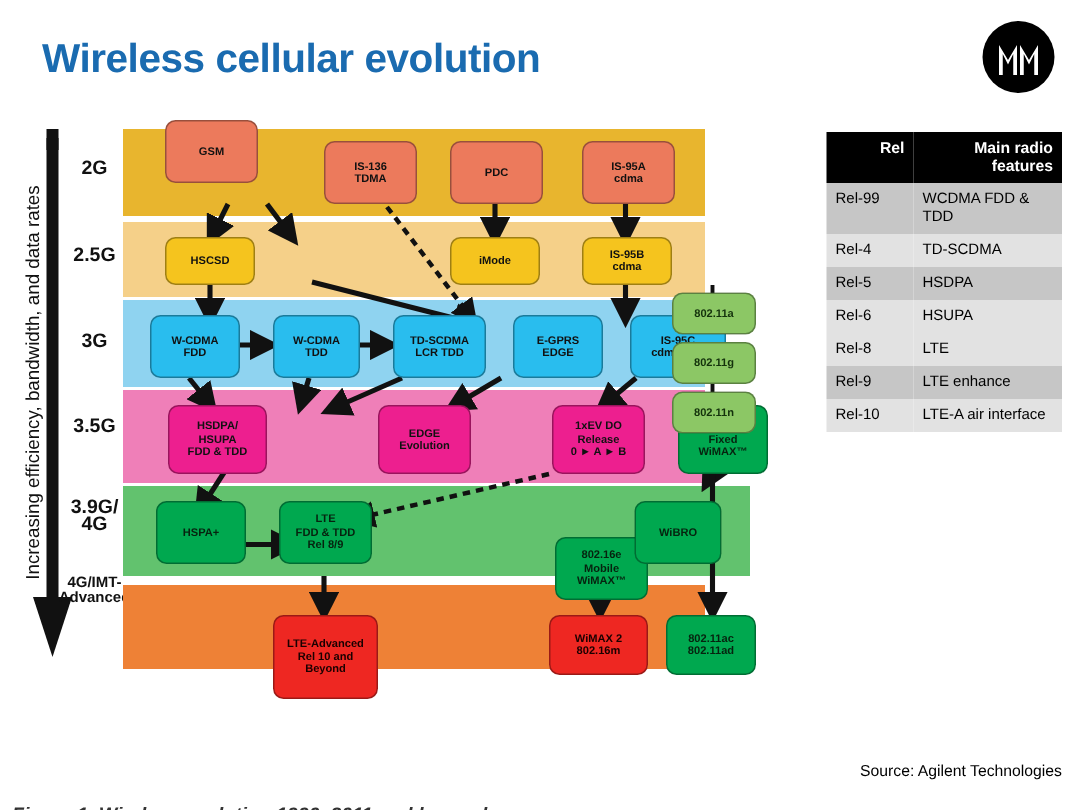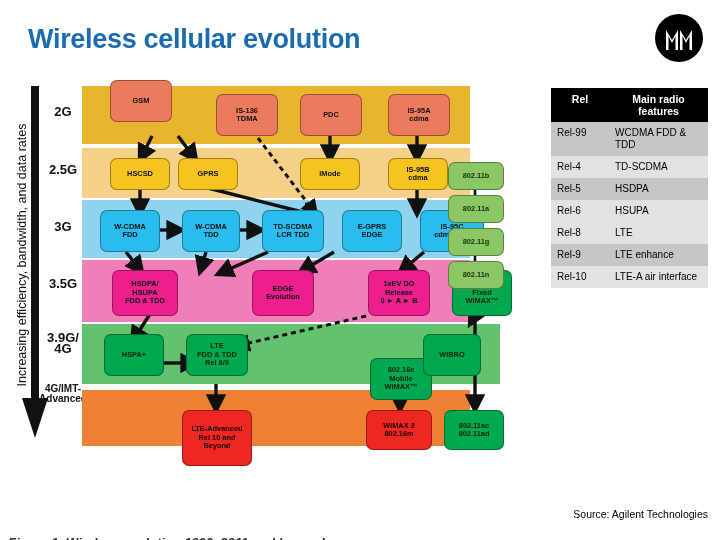--- a/index.html
+++ b/index.html
@@ -56,21 +56,21 @@
     position:absolute;left:8px;top:455px;
     font-size:13px;font-style:italic;font-weight:bold;color:#333;
   }
 
   
   #rel-table{
     position:absolute;left:551px;top:88px;width:157px;
     border-collapse:collapse;font-size:10px;color:#000;
   }
   #rel-table th{
-    background:#000;color:#fff;font-weight:bold;text-align:center;
+    background:#000;color:#fff;font-weight:bold;text-align:right;
     padding:5px 6px;vertical-align:top;font-size:10.5px;
   }
   #rel-table td{padding:5px 6px;vertical-align:top;line-height:12px;}
   #rel-table tr.odd td{background:#c6c6c6;}
   #rel-table tr.even td{background:#e2e2e2;}
   #rel-table col.c1{width:58px;}
   #rel-table col.c2{width:99px;}
 
   #source-note{
     position:absolute;right:12px;top:508px;font-size:10.5px;color:#000;
@@ -168,21 +168,20 @@
       <path d="M475,176 L475,184"></path>
     </g>
   </svg>
 
   <div class="nbox coral" style="left:110px;top:0;width:62px;height:42px;">GSM</div>
   <div class="nbox coral" style="left:216px;top:14px;width:62px;height:42px;">IS-136<br>TDMA</div>
   <div class="nbox coral" style="left:300px;top:14px;width:62px;height:42px;">PDC</div>
   <div class="nbox coral" style="left:388px;top:14px;width:62px;height:42px;">IS-95A<br>cdma</div>
 
   <div class="nbox yellow" style="left:110px;top:78px;width:60px;height:32px;">HSCSD</div>
-  <div class="nbox yellow" style="left:178px;top:78px;width:60px;height:32px;">GPRS</div>
   <div class="nbox yellow" style="left:300px;top:78px;width:60px;height:32px;">iMode</div>
   <div class="nbox yellow" style="left:388px;top:78px;width:60px;height:32px;">IS-95B<br>cdma</div>
 
   <div class="nbox cyan" style="left:100px;top:130px;width:60px;height:42px;">W-CDMA<br>FDD</div>
   <div class="nbox cyan" style="left:182px;top:130px;width:58px;height:42px;">W-CDMA<br>TDD</div>
   <div class="nbox cyan" style="left:262px;top:130px;width:62px;height:42px;">TD-SCDMA<br>LCR TDD</div>
   <div class="nbox cyan" style="left:342px;top:130px;width:60px;height:42px;">E-GPRS<br>EDGE</div>
   <div class="nbox cyan" style="left:420px;top:130px;width:64px;height:42px;">IS-95C<br>cdma2000</div>
 
   <div class="nbox magenta" style="left:112px;top:190px;width:66px;height:46px;">HSDPA/<br>HSUPA<br>FDD &amp; TDD</div>
@@ -191,21 +190,20 @@
   <div class="nbox green" style="left:452px;top:190px;width:60px;height:46px;">802.16d<br>Fixed<br>WiMAX™</div>
 
   <div class="nbox green" style="left:104px;top:254px;width:60px;height:42px;">HSPA+</div>
   <div class="nbox green" style="left:186px;top:254px;width:62px;height:42px;">LTE<br>FDD &amp; TDD<br>Rel 8/9</div>
   <div class="nbox green" style="left:370px;top:254px;width:62px;height:42px;margin-top:24px;">802.16e<br>Mobile<br>WiMAX™</div>
   <div class="nbox green" style="left:423px;top:254px;width:58px;height:42px;">WiBRO</div>
 
   <div class="nbox red" style="left:182px;top:330px;width:70px;height:56px;">LTE-Advanced<br>Rel 10 and<br>Beyond</div>
   <div class="nbox red" style="left:366px;top:330px;width:66px;height:40px;">WiMAX 2<br>802.16m</div>
 
-  <div class="nbox ltgreen" style="left:448px;top:82px;width:56px;height:28px;">802.11b</div>
   <div class="nbox ltgreen" style="left:448px;top:115px;width:56px;height:28px;">802.11a</div>
   <div class="nbox ltgreen" style="left:448px;top:148px;width:56px;height:28px;">802.11g</div>
   <div class="nbox ltgreen" style="left:448px;top:181px;width:56px;height:28px;">802.11n</div>
   <div class="nbox green" style="left:444px;top:330px;width:60px;height:40px;">802.11ac<br>802.11ad</div>
 
   <div id="figure-caption">Figure 1. Wireless evolution 1990–2011 and beyond</div>
 </div>
 
 <table id="rel-table">
   <colgroup>

